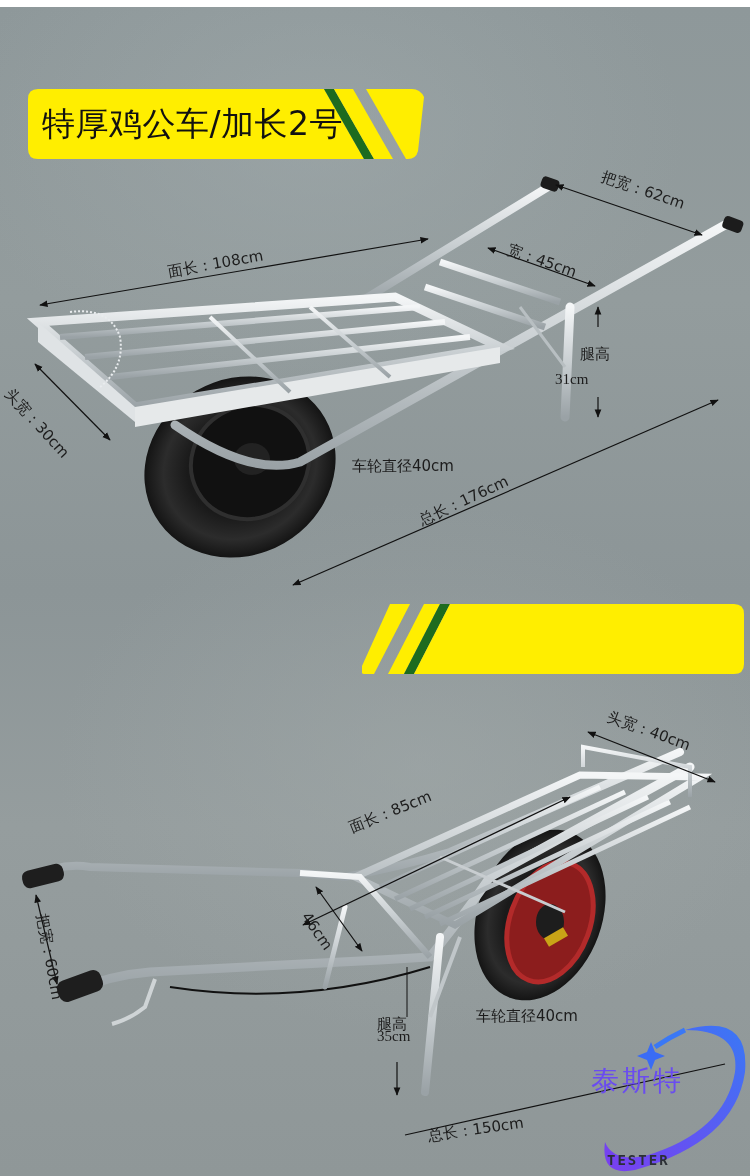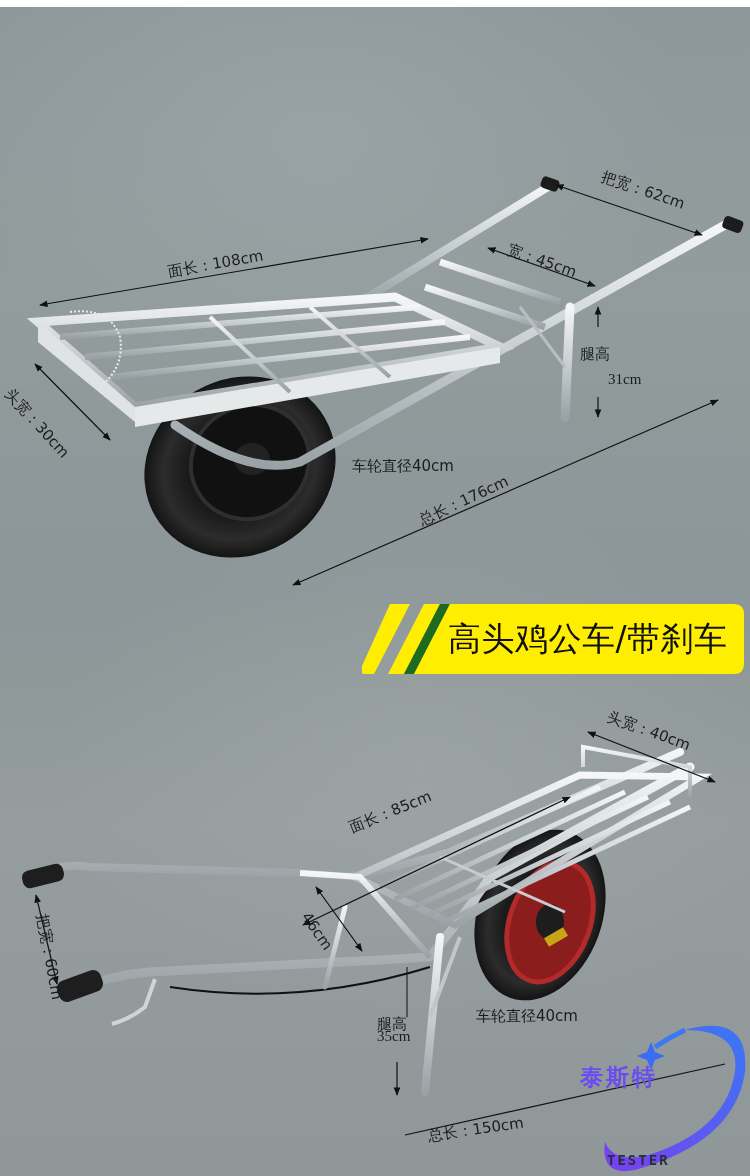--- a/index.html
+++ b/index.html
@@ -29,21 +29,21 @@
   .product-svg { position: absolute; left: 0; top: 0; width: 750px; height: 1169px; }
 
   .dim {
     position: absolute; font-size: 15px; color: #1c1c1c; white-space: nowrap;
     transform-origin: left center; line-height: 18px;
   }
   .dim.vertical { line-height: 20px; font-size: 15px; font-family: Liberation Serif, serif; }
 
   .logo { position: absolute; left: 575px; top: 1005px; width: 175px; height: 164px; }
   .logo-cn {
-    position: absolute; left: 5px; top: 50px; font-size: 23px; font-weight: bold;
+    position: absolute; left: 16px; top: 50px; font-size: 28px; font-weight: normal;
     color: #6a4cf0; letter-spacing: 3px;
   }
   .logo-en {
     position: absolute; left: 32px; top: 92px; font-size: 14px; font-weight: bold;
     color: #2b2f35; letter-spacing: 2px; font-family: "DejaVu Sans Mono", monospace; margin-top: 48px;
   }
 </style>
 </head>
 <body>
 
@@ -140,36 +140,44 @@
 
     <line x1="303" y1="918" x2="570" y2="790" stroke="#111" stroke-width="1.2" marker-start="url(#arr)" marker-end="url(#arr)"></line>
     <line x1="588" y1="725" x2="715" y2="775" stroke="#111" stroke-width="1.2" marker-start="url(#arr)" marker-end="url(#arr)"></line>
     <line x1="36" y1="888" x2="57" y2="977" stroke="#111" stroke-width="1.2" marker-start="url(#arr)" marker-end="url(#arr)"></line>
     <line x1="316" y1="880" x2="362" y2="944" stroke="#111" stroke-width="1.2" marker-start="url(#arr)" marker-end="url(#arr)"></line>
     <line x1="407" y1="960" x2="407" y2="1010" stroke="#111" stroke-width="1"></line>
     <line x1="397" y1="1055" x2="397" y2="1088" stroke="#111" stroke-width="1.2" marker-end="url(#arr)"></line>
     <line x1="405" y1="1128" x2="725" y2="1057" stroke="#111" stroke-width="1.2"></line>
   </svg>
 
+  <div class="banner" id="banner1">
+    <svg class="banner-bg" viewBox="0 0 396 70" preserveAspectRatio="none">
+      <path d="M10 0 H 296 L 336 70 H 10 Q 0 70 0 60 V 10 Q 0 0 10 0 Z" fill="#ffee00"></path>
+      <path d="M296 0 H 306 L 346 70 H 336 Z" fill="#1d6b1f"></path>
+      <path d="M306 0 H 325 L 365 70 H 346 Z" fill="#ffee00"></path>
+      <path d="M338 0 H 384 Q 392 0 396 8 L 390 62 Q 388 70 380 70 H 378 Z" fill="#ffee00"></path>
+    </svg>
+    <div class="banner-title">特厚鸡公车/加长2号</div>
+  </div>
 
   <div class="banner" id="banner2">
     <svg class="banner-bg" viewBox="0 0 382 70" preserveAspectRatio="none">
       <path d="M28 0 H 48 L 12 70 H 2 Q -2 70 0 62 Z" fill="#ffee00"></path>
       <path d="M62 0 H 78 L 42 70 H 26 Z" fill="#ffee00"></path>
       <path d="M78 0 H 88 L 52 70 H 42 Z" fill="#1d6b1f"></path>
       <path d="M88 0 H 372 Q 382 0 382 10 V 60 Q 382 70 372 70 H 52 Z" fill="#ffee00"></path>
     </svg>
-    <div class="banner-title">高头鸡公车/带刹车</div>
   </div>
 
   <div class="dim" style="left:168px; top:256px; transform: rotate(-10deg);">面长：108cm</div>
   <div class="dim" style="left:602px; top:160px; transform: rotate(19deg);">把宽：62cm</div>
   <div class="dim" style="left:508px; top:233px; transform: rotate(19deg);">宽：45cm</div>
   <div class="dim vertical" style="left:580px; top:337px;">腿高</div>
-  <div class="dim vertical" style="left:608px; top:362px;">31cm</div>
+  <div class="dim vertical" style="left:555px; top:362px;">31cm</div>
   <div class="dim" style="left:8px; top:375px; transform: rotate(48deg);">头宽：30cm</div>
   <div class="dim" style="left:352px; top:450px;">车轮直径40cm</div>
   <div class="dim" style="left:420px; top:505px; transform: rotate(-25deg);">总长：176cm</div>
 
   <div class="dim" style="left:608px; top:700px; transform: rotate(20deg);">头宽：40cm</div>
   <div class="dim" style="left:350px; top:812px; transform: rotate(-22deg);">面长：85cm</div>
   <div class="dim" style="left:42px; top:898px; transform: rotate(80deg);">把宽：60cm</div>
   <div class="dim" style="left:305px; top:898px; transform: rotate(55deg);">46cm</div>
   <div class="dim vertical" style="left:377px; top:1007px;">腿高</div>
   <div class="dim vertical" style="left:377px; top:1019px;">35cm</div>

